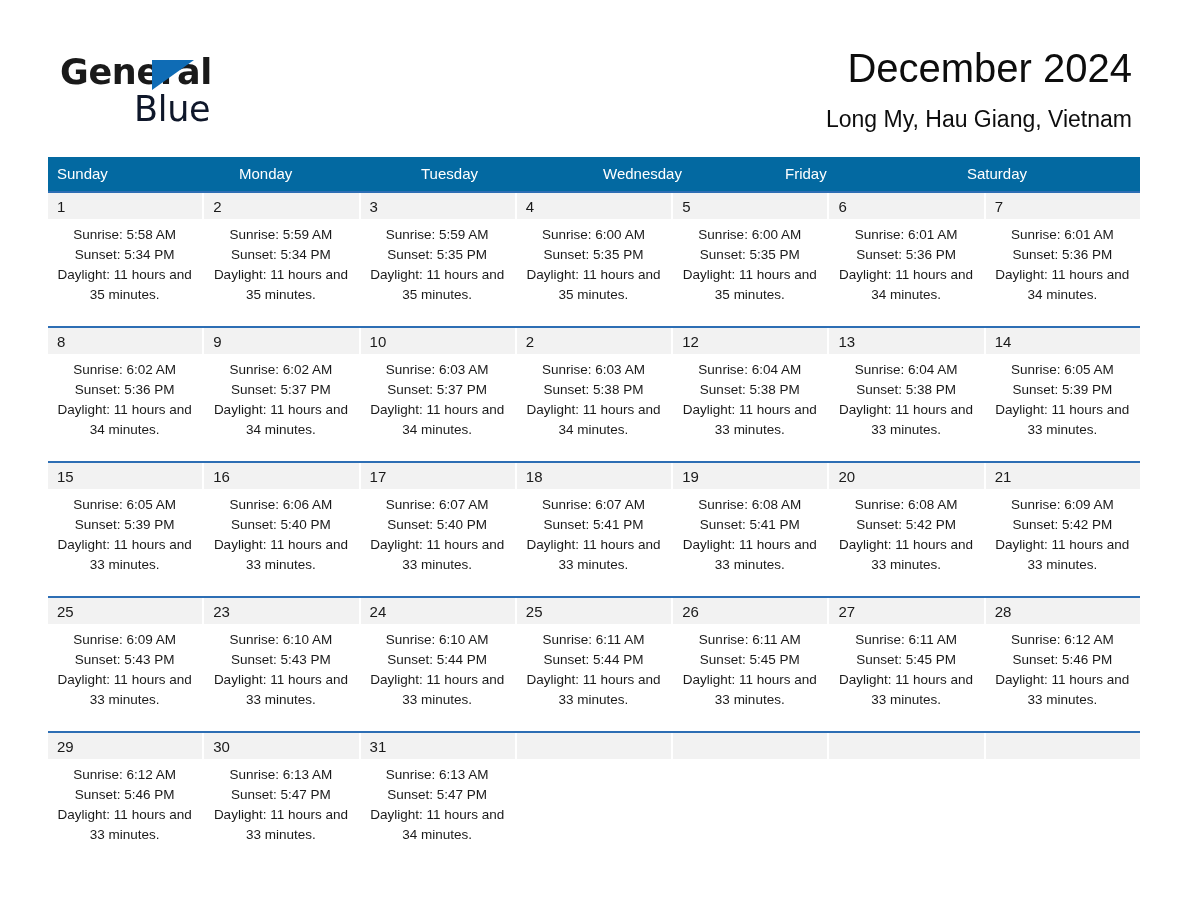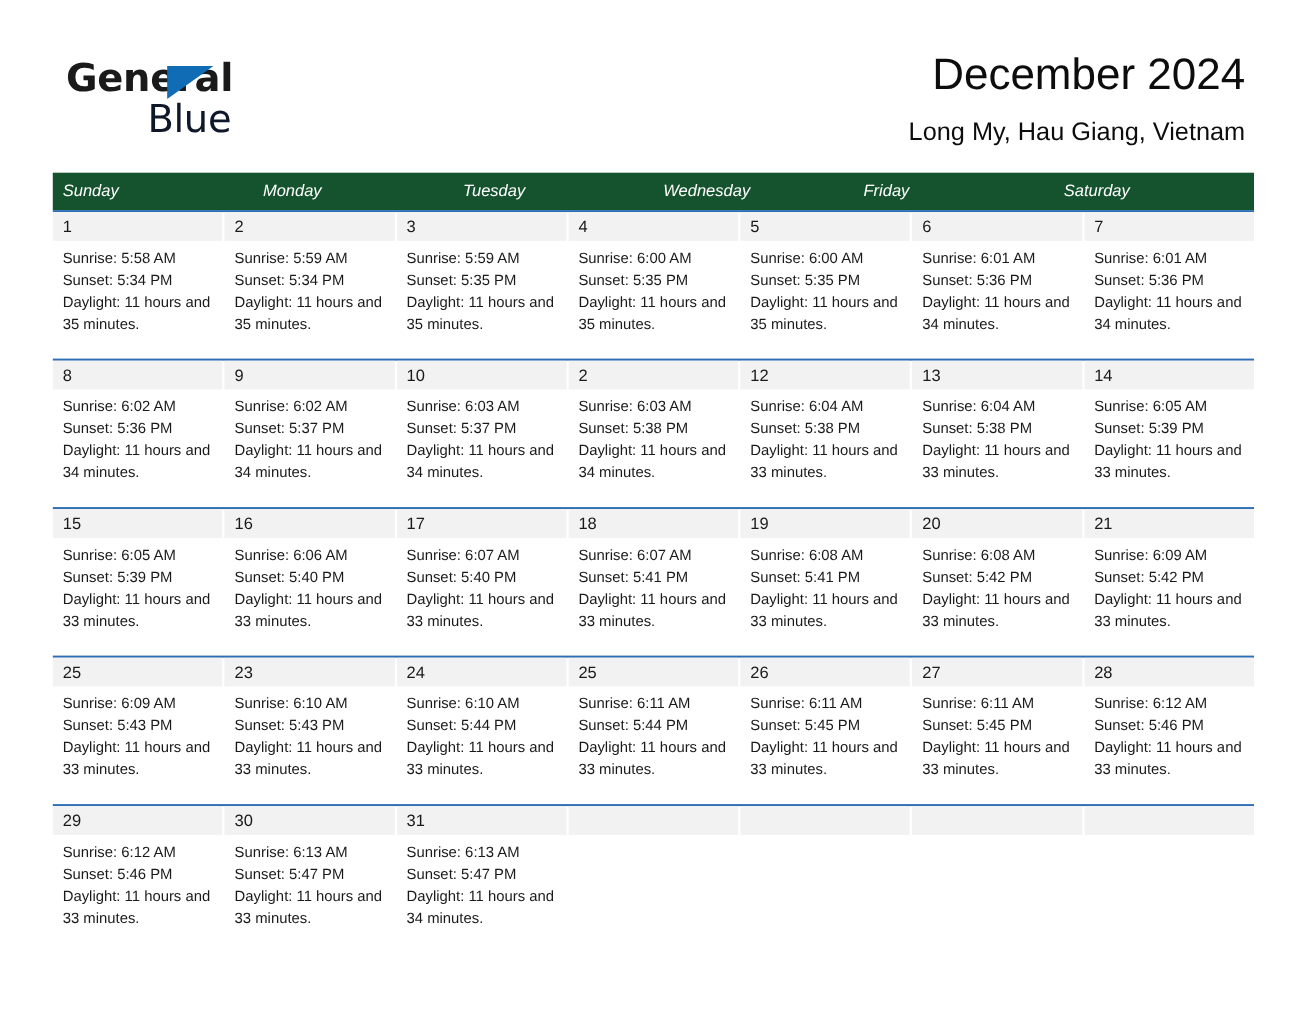--- a/index.html
+++ b/index.html
@@ -90,23 +90,22 @@
 
   
   .calendar {
     position: absolute;
     left: 48px;
     top: 157px;
     width: 1092px;
   }
   .dow-row {
     display: flex;
-    background: #14532d;
+    background: #0369a1;
     width: 100%;
-    font-style: italic;
   }
   .dow-cell {
     flex: 1 1 0;
     box-sizing: border-box;
     padding: 7px 0 8px 9px;
     color: #ffffff;
     font-size: 15px;
     line-height: 19px;
   }
 
@@ -132,20 +131,21 @@
     color: #1a1a1a;
     background: #f2f2f2;
     margin-right: 2px;
   }
   .daynum-cell:last-child { margin-right: 0; }
   .daynum-cell.empty { background: #f2f2f2; }
 
   .info-strip {
     display: flex;
     width: 100%;
+    text-align: center;
   }
   .info-cell {
     flex: 1 1 0;
     box-sizing: border-box;
     padding: 6px 10px 0 9px;
     min-height: 95px;
     font-size: 13.5px;
     line-height: 20px;
     color: #1a1a1a;
     margin-right: 2px;

